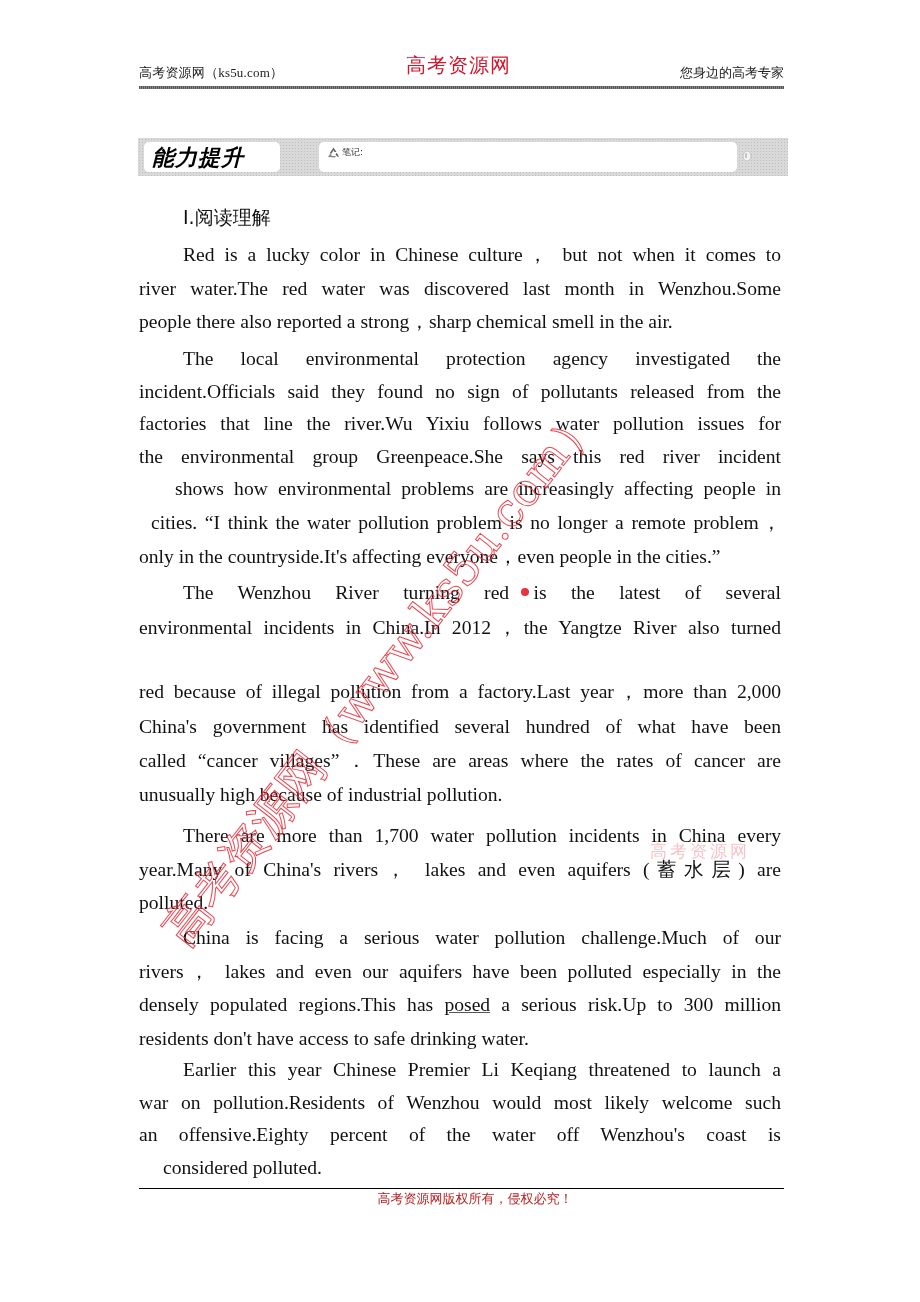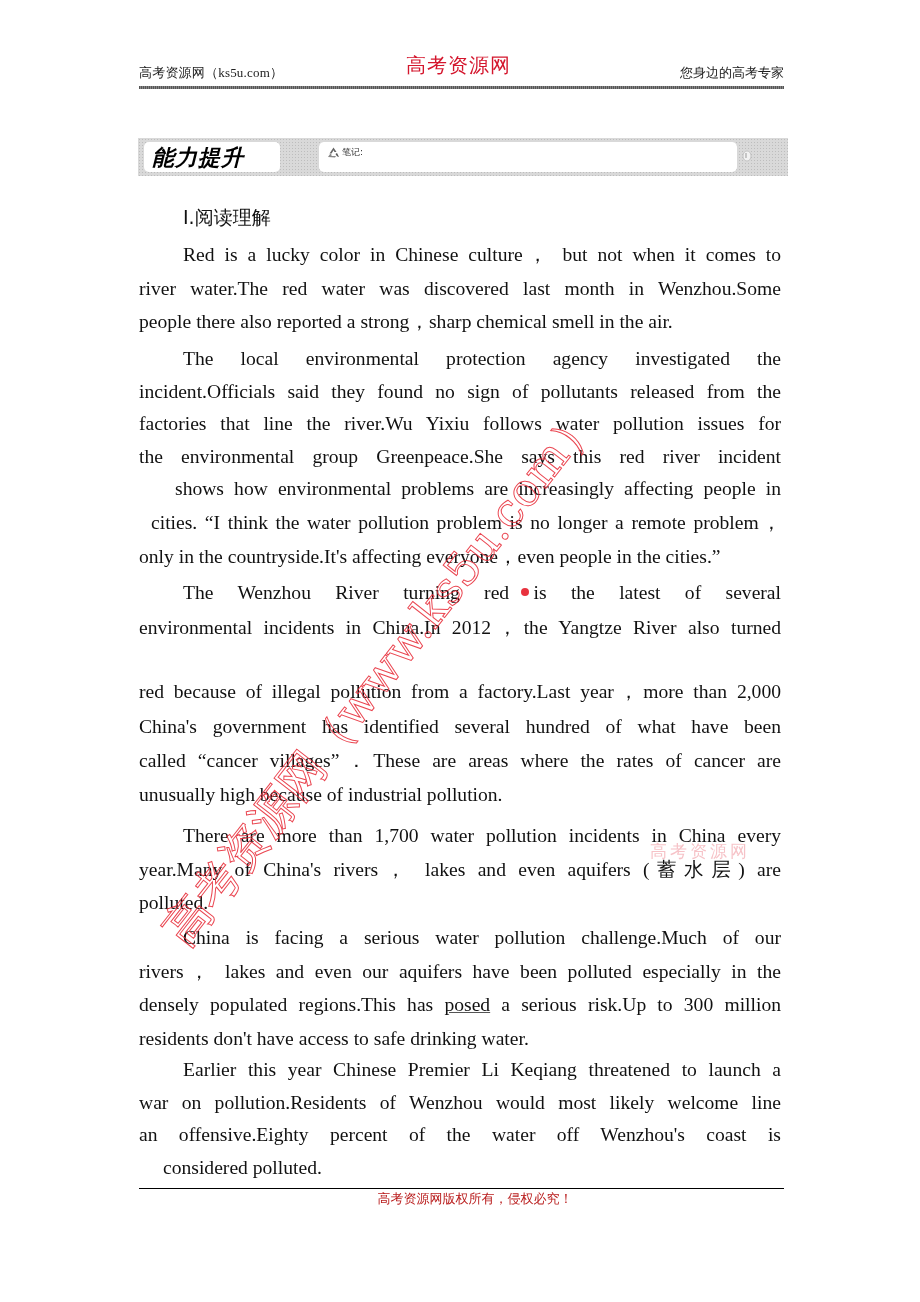--- a/index.html
+++ b/index.html
@@ -100,21 +100,21 @@
 
   <div class="para" style="top:721px;">
     <span class="line first">China is facing a serious water pollution challenge.Much of our</span>
     <span class="line">rivers， lakes and even our aquifers have been polluted especially in the</span>
     <span class="line"><span style="white-space:pre;">densely populated regions.This has </span><span class="u">posed</span><span style="white-space:pre;margin-top:20px;"> a serious risk.Up to 300 million</span></span>
     <span class="line last">residents don't have access to safe drinking water.</span>
   </div>
 
   <div class="para" style="top:854px;">
     <span class="line first" style="height:32.5px;line-height:32.5px;">Earlier this year Chinese Premier Li Keqiang threatened to launch a</span>
-    <span class="line" style="height:32.5px;line-height:32.5px;">war on pollution.Residents of Wenzhou would most likely welcome line</span>
+    <span class="line" style="height:32.5px;line-height:32.5px;">war on pollution.Residents of Wenzhou would most likely welcome such</span>
     <span class="line" style="height:32.5px;line-height:32.5px;">an offensive.Eighty percent of the water off Wenzhou's coast is</span>
     <span class="line last" style="height:32.5px;line-height:32.5px;margin-left:24px;">considered polluted.</span>
   </div>
 </div>
 
 <div class="wm wm-main">高考资源网（www.ks5u.com）</div>
 <div class="wm-dot"></div>
 <div class="wm-faint">高考资源网</div>
 
 <div class="footer-rule"></div>

